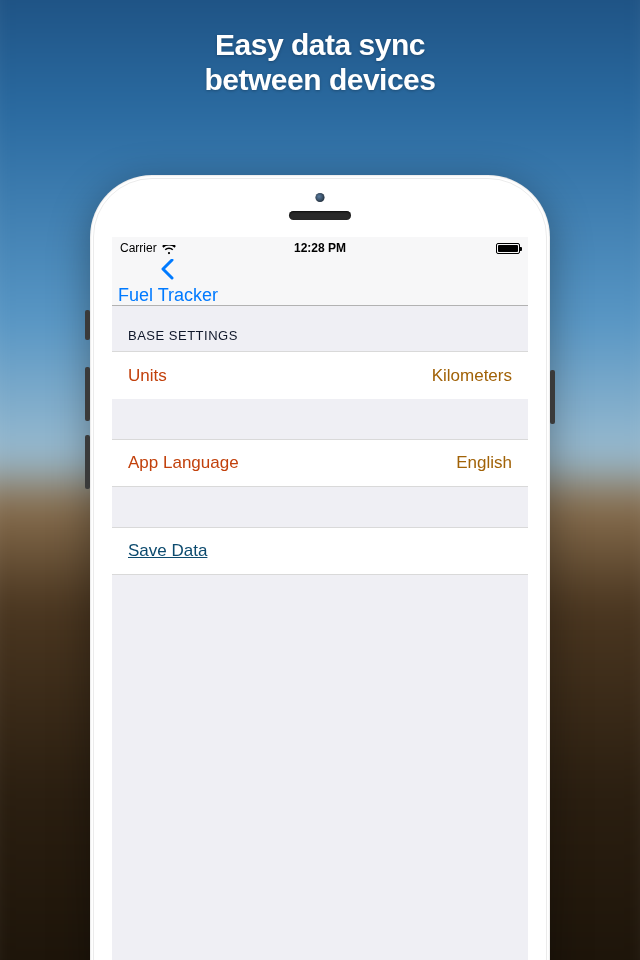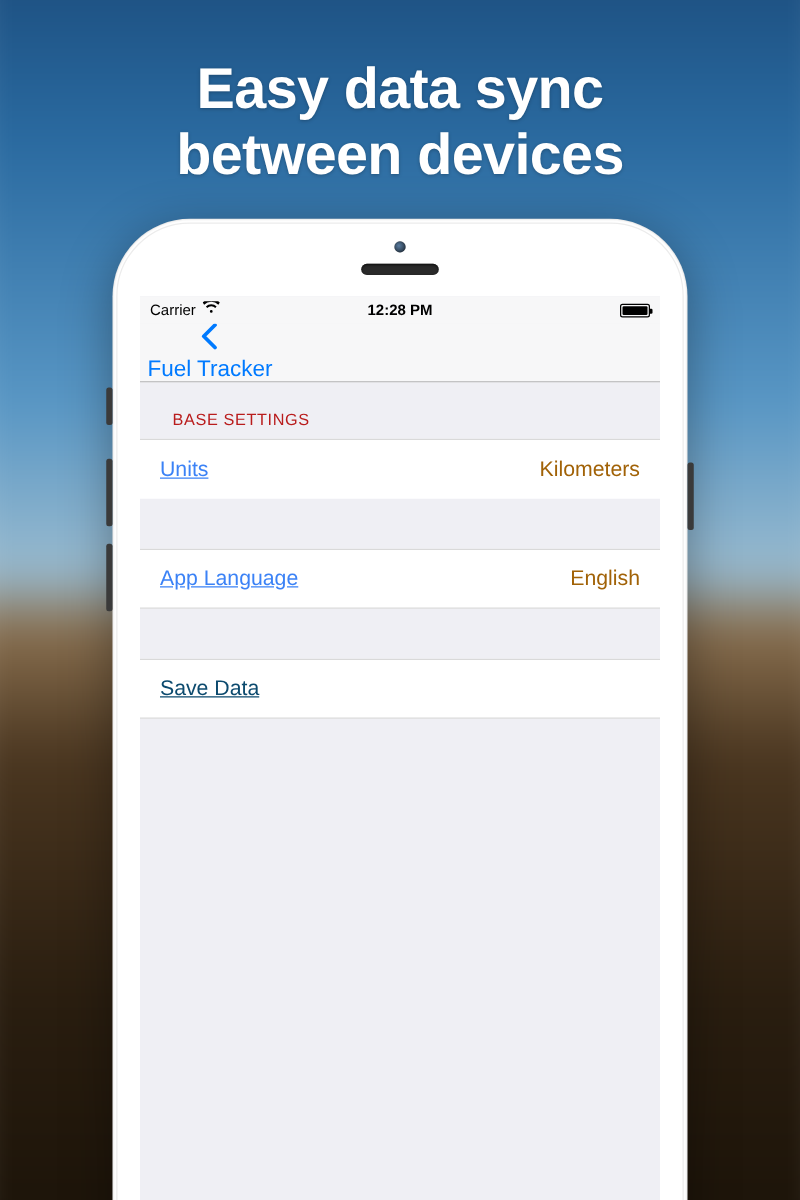--- a/index.html
+++ b/index.html
@@ -24,26 +24,26 @@
         #9abbcf 48%,
         #8a7050 52%,
         #4a3620 62%,
         #2a1e10 80%,
         #1a1208 100%);
       filter: blur(16px);
       transform: scale(1.1);
     }
     .marketing-title {
       position: absolute;
-      top: 44px;
+      top: 28px;
       left: 0;
       right: 0;
       text-align: center;
       color: #fff;
-      font-size: 46px;
+      font-size: 30px;
       font-weight: 700;
       line-height: 1.15;
       text-shadow: 0 1px 3px rgba(0,0,0,0.25);
       z-index: 2;
       letter-spacing: -0.5px;
     }
     .phone {
       position: absolute;
       top: 175px;
       left: 50%;
@@ -111,21 +111,21 @@
       display: flex;
       align-items: center;
       justify-content: space-between;
       padding: 0 8px;
       font-size: 12px;
       color: #000;
       position: relative;
     }
     .status-left {
       display: flex;
-      align-items: flex-start;
+      align-items: flex-end;
       gap: 5px;
     }
     .status-center {
       position: absolute;
       left: 50%;
       transform: translateX(-50%);
       font-weight: 600;
       font-size: 12px;
     }
     .status-right {
@@ -175,41 +175,41 @@
       flex-direction: column;
     }
     .back-chevron {
       margin-right: 2px;
     }
 
     .content {
       background: #efeff4;
     }
     .section-header {
-      padding: 22px 16px 8px 26px;
+      padding: 22px 16px 8px 16px;
       font-size: 13px;
-      color: #b91c1c;
+      color: #0f172a;
       letter-spacing: 0.5px;
     }
     .row {
       background: #fff;
       height: 48px;
       display: flex;
       align-items: center;
       justify-content: space-between;
       padding: 0 16px;
       font-size: 17px;
       border-top: 1px solid #d9d9d9;
     }
     .row:last-child {
       border-bottom: 1px solid #d9d9d9;
       margin-top: 40px;
     }
     .row-group .row:first-child { border-top: 1px solid #d9d9d9; }
-    .row-label { color: #3b82f6; text-decoration: underline; }
+    .row-label { color: #c2410c; }
     .row-value { color: #a16207; }
     .row-link { color: #0c4a6e; text-decoration: underline; }
     .section-gap {
       height: 22px;
     }
   </style>
 </head>
 <body>
 
 <div class="backdrop"></div>

